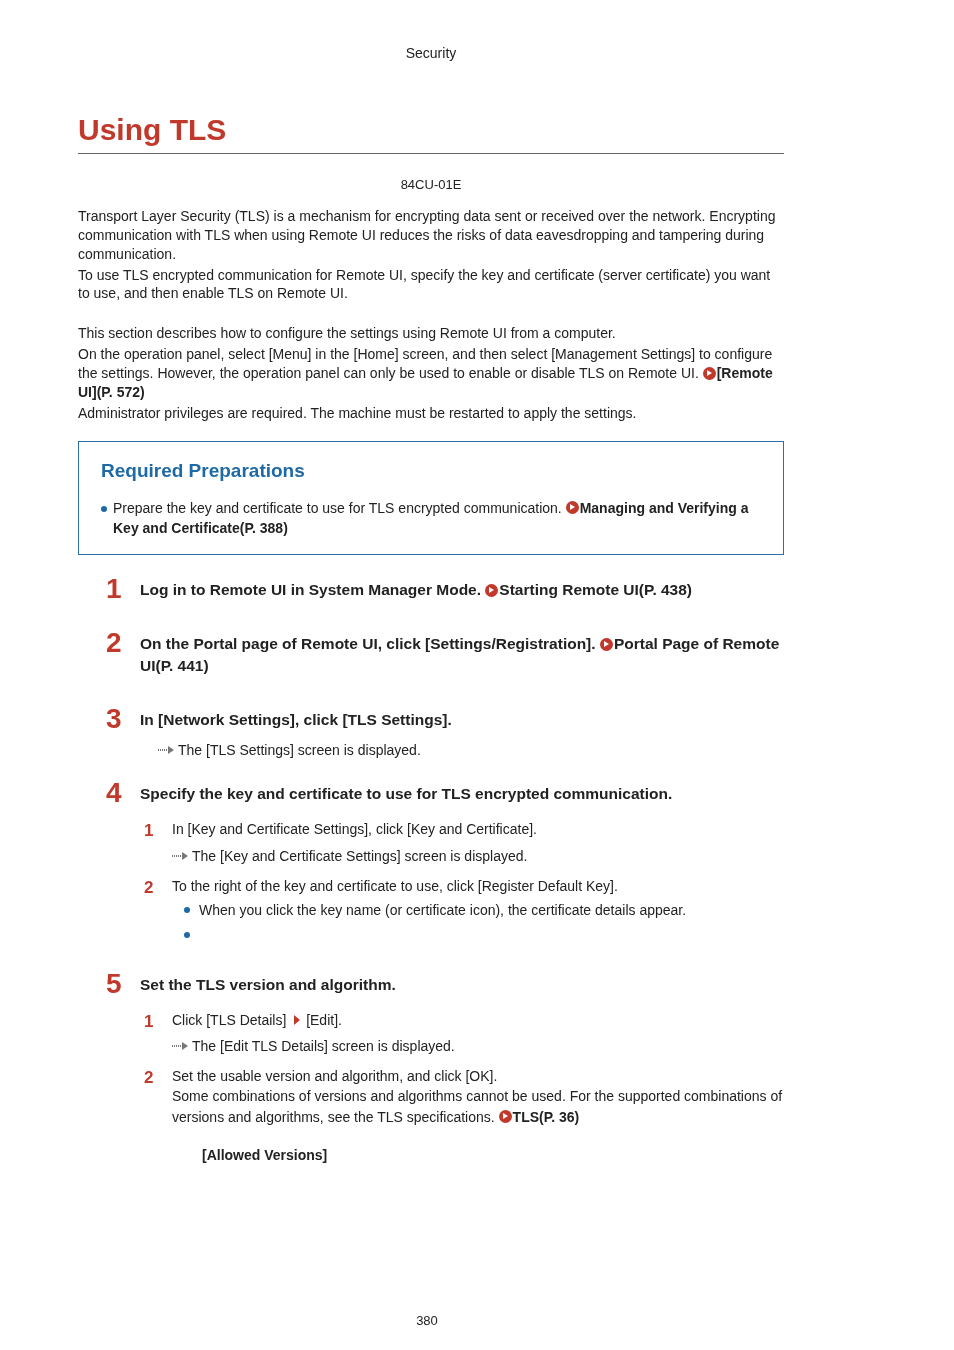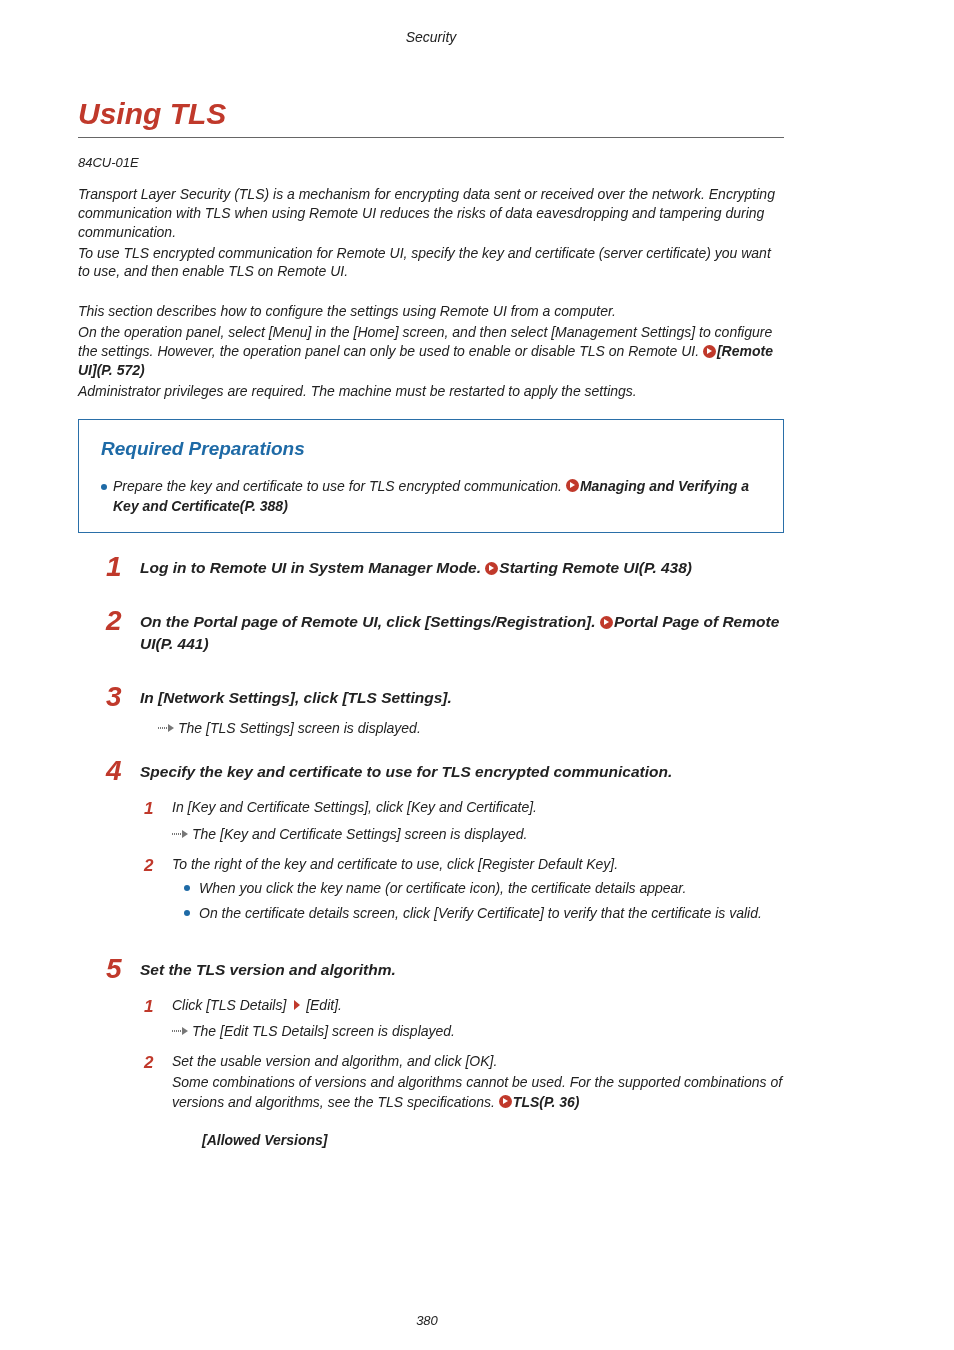--- a/index.html
+++ b/index.html
@@ -7,39 +7,38 @@
     margin: 0;
     font-family: Arial, Helvetica, sans-serif;
     font-size: 14px;
     color: #222;
     line-height: 1.42;
     background: #fff;
   }
   .page {
     width: 862px;
     min-height: 1350px;
-    padding: 28px 78px 30px 78px;
+    padding: 44px 78px 30px 78px;
     position: relative;
-    font-style: italic;
   }
   .header-title {
     text-align: center;
     font-size: 14px;
     margin-bottom: 45px;
   }
   h1.page-title {
     color: #c0392b;
     font-size: 30px;
     font-weight: bold;
-    margin: 0 0 16px 0;
+    margin: 0 0 22px 0;
     border-bottom: 1px solid #666;
     padding-bottom: 2px;
   }
   .doc-code {
-    text-align: left;
+    text-align: center;
     font-size: 13px;
     margin: 8px 0 12px 0;
   }
   .intro p { margin: 0 0 2px 0; }
   .intro { margin-bottom: 12px; line-height:1.35;}
   .link-marker {
     display: inline-block;
     width: 13px; height: 13px;
     background: #c0392b;
     border-radius: 50%;
@@ -228,21 +227,20 @@
             <div class="sub-num">2</div>
             <div class="sub-body">
               <div>To the right of the key and certificate to use, click [Register Default Key].</div>
               <ul class="mini-bullets">
                 <li>
                     <span class="bullet-blue"></span>
                     <span>When you click the key name (or certificate icon), the certificate details appear.</span>
                   </li>
                 <li>
                     <span class="bullet-blue"></span>
-                    <span>On the certificate details screen, click [Verify Certificate] to verify that the certificate is valid.</span>
                   </li>
               </ul>
             </div>
           </li>
         </ol>
       </div>
     </li>
 
     <li class="step">
       <div class="step-num">5</div>

